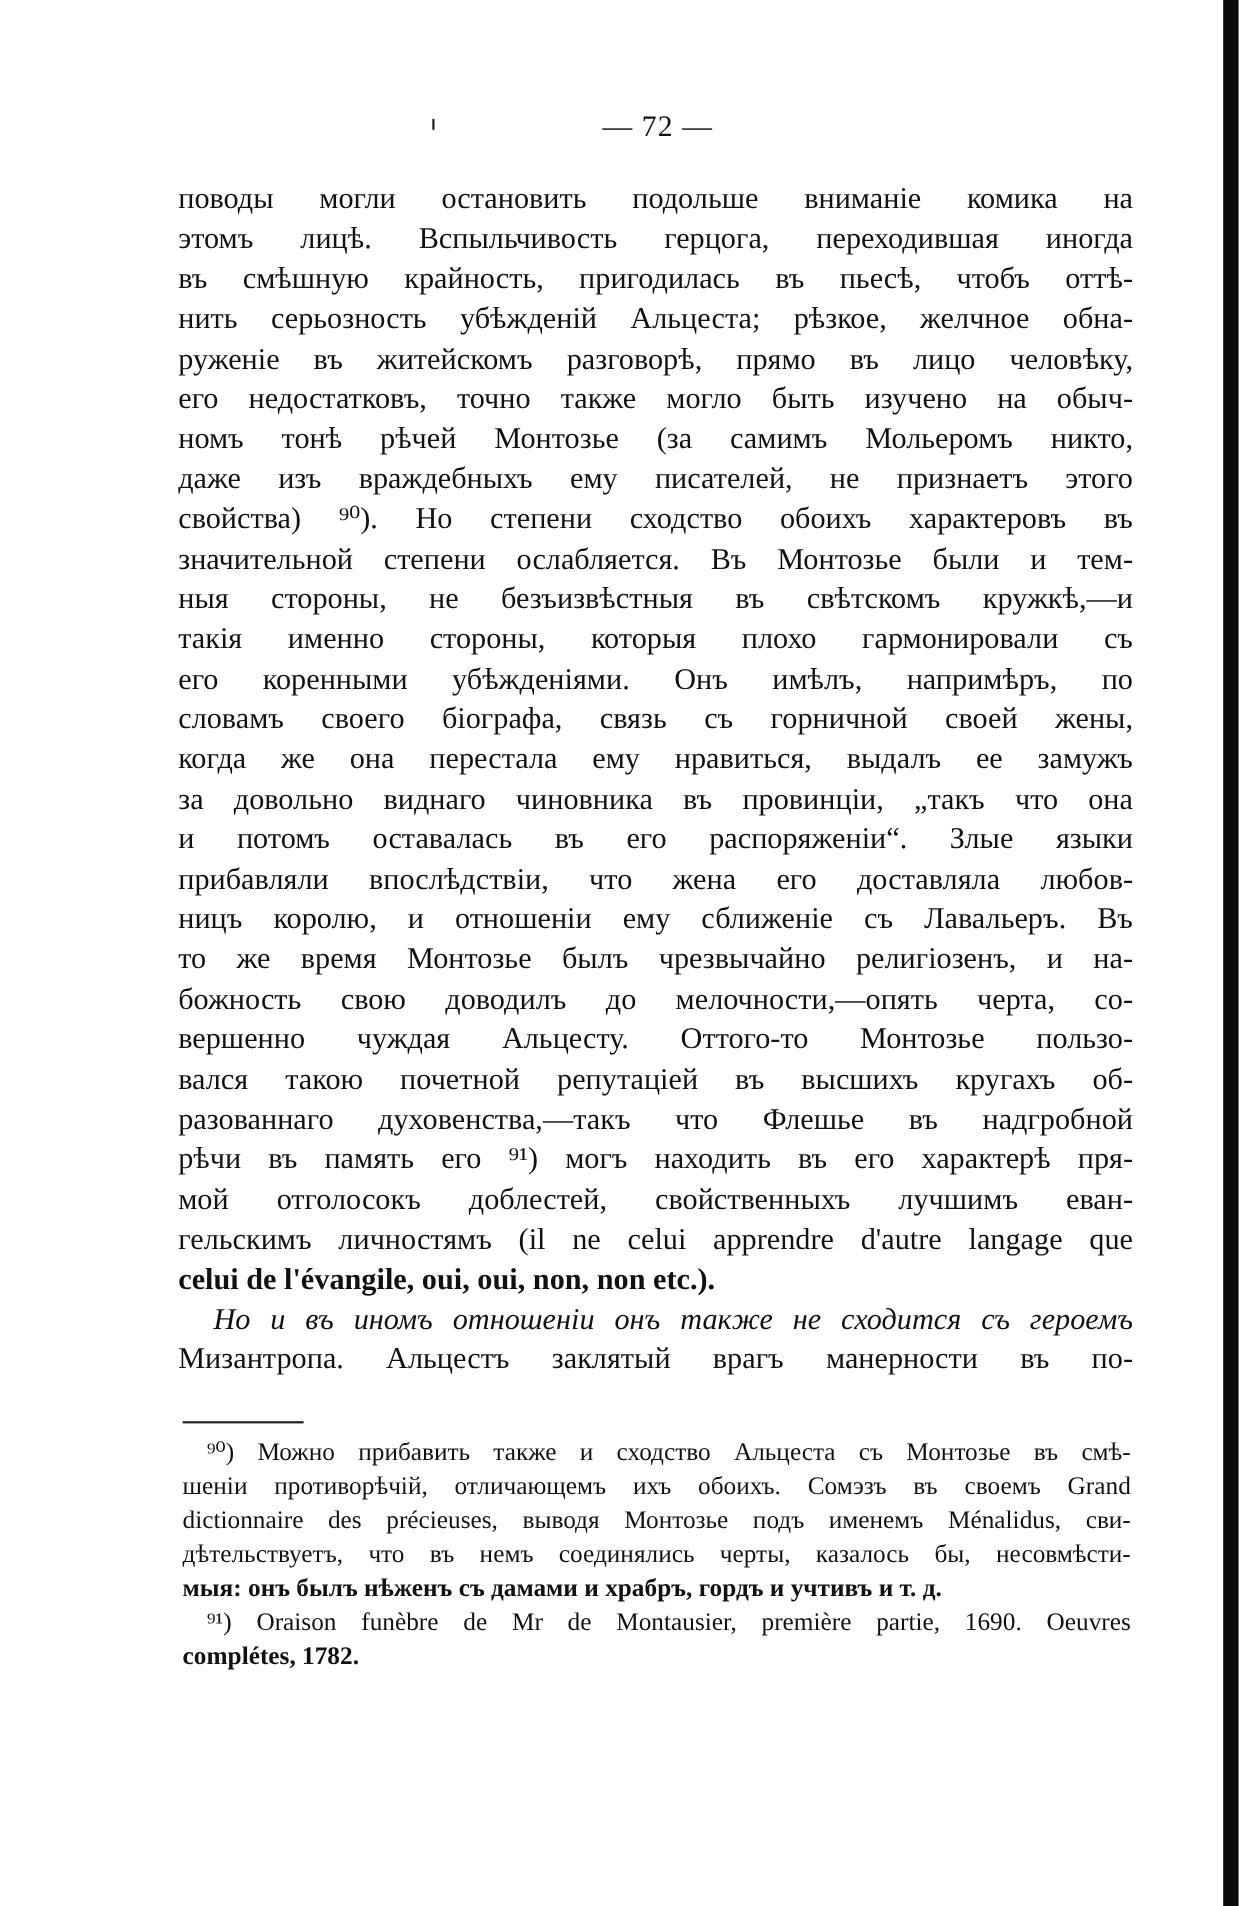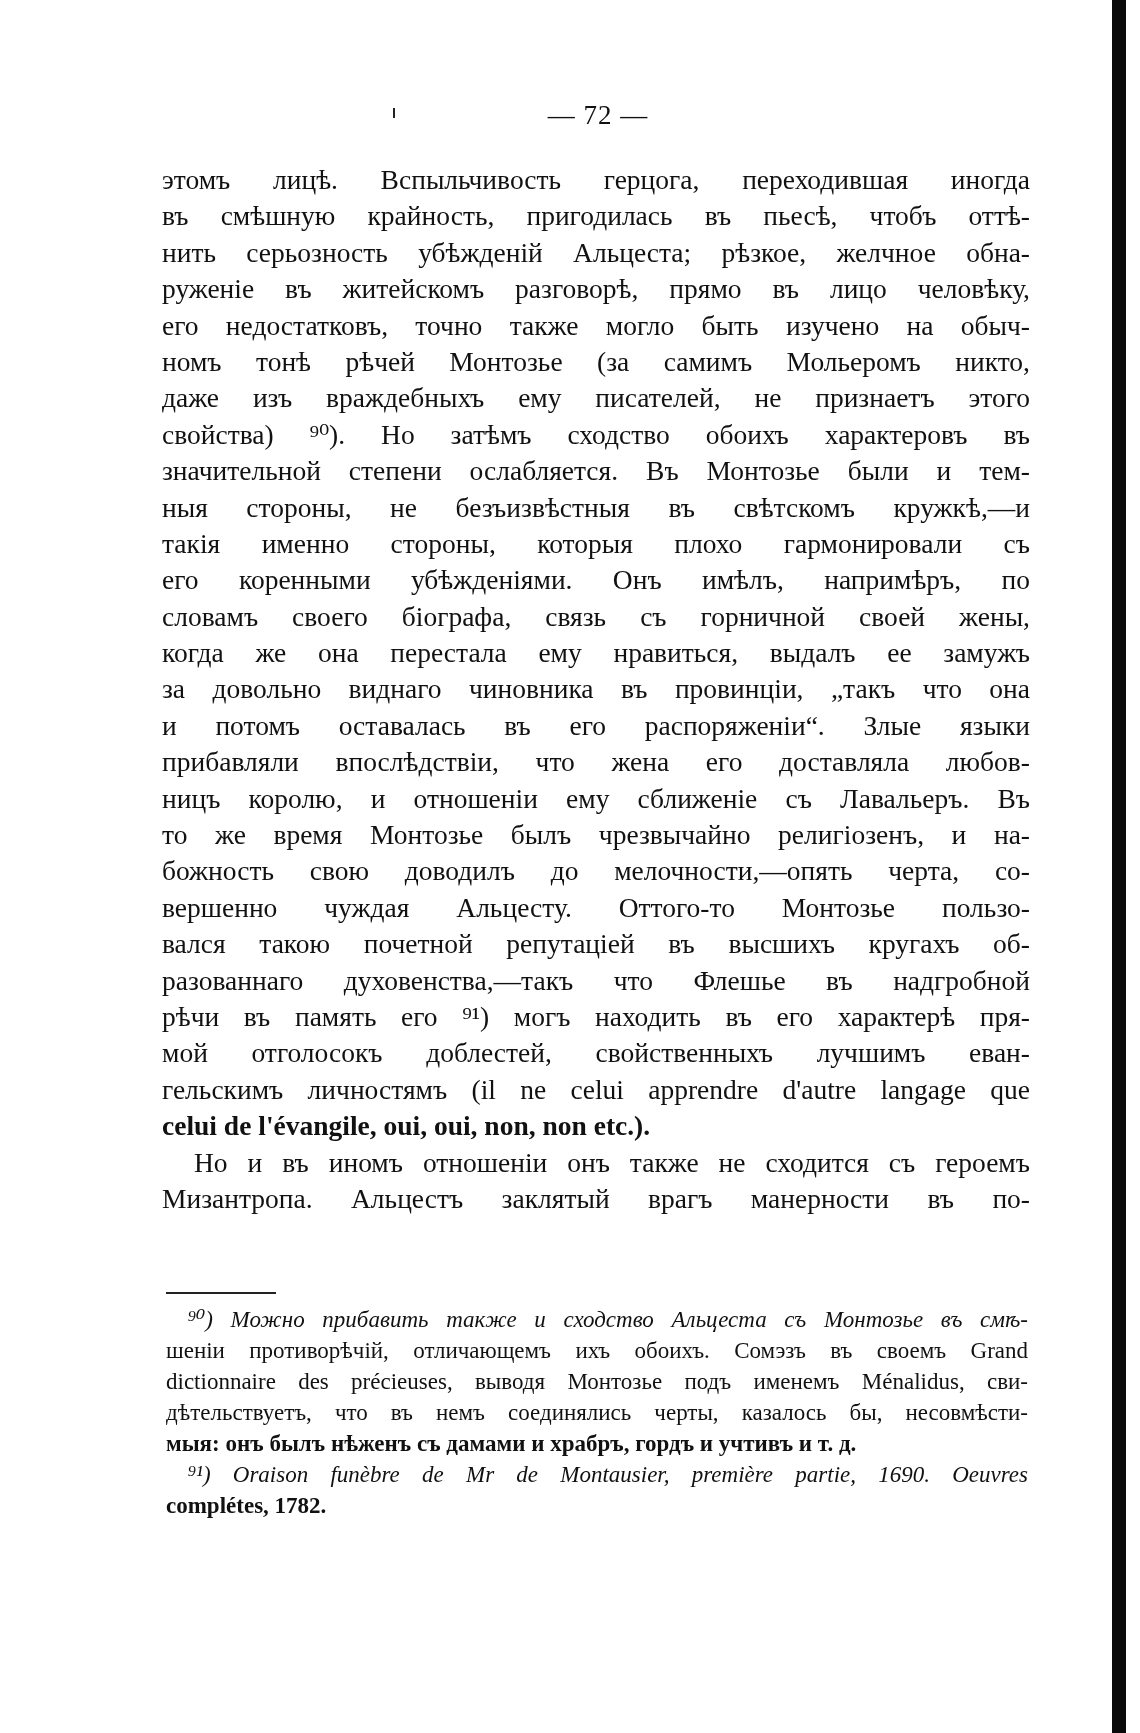--- a/index.html
+++ b/index.html
@@ -6,45 +6,46 @@
   body { width: 1140px; height: 1733px; position: relative; overflow: hidden;
          font-family: "Liberation Serif", "DejaVu Serif", serif; color: #111; }
   .page-number { position: absolute; top: 100px; left: 0; width: 1140px; text-align: center;
                  font-size: 27px; letter-spacing: 1px; margin-left: 28px; }
   .stray-mark { position: absolute; top: 108px; left: 393px; width: 2px; height: 10px; background: #222; }
   .scan-border { position: absolute; top: 0; right: 14px; width: 14px; height: 1733px; background: #0a0a0a; }
   .body-text { position: absolute; top: 162px; left: 162px; width: 868px; }
   .line { font-size: 27.5px; line-height: 36.4px; height: 36.4px; white-space: nowrap;
           text-align: justify; text-align-last: justify; font-stretch: condensed; }
   .line.last { text-align-last: left; font-weight: bold; }
-  .line.indent { padding-left: 32px; }
+  .line.indent { padding-left: 32px; font-style: italic; }
   .footnote-rule { position: absolute; top: 1292px; left: 166px; width: 110px; height: 2px; background: #222; }
   .footnotes { position: absolute; top: 1304px; left: 166px; width: 862px; }
   .fn-line { font-size: 23px; line-height: 31px; height: 31px; white-space: nowrap;
              text-align: justify; text-align-last: justify; }
   .fn-line.last { text-align-last: left; font-weight: bold; }
-  .fn-line.indent { padding-left: 22px; font-style: italic; }
+  .fn-line.indent { padding-left: 22px; }
 </style>
 </head>
 <body>
 
 <div>
   <div class="scan-border"></div>
   <div class="stray-mark"></div>
   <div class="page-number">— 72 —</div>
 
   <div class="body-text">
+    <div class="line">поводы могли остановить подольше вниманіе комика на</div>
     <div class="line">этомъ лицѣ. Вспыльчивость герцога, переходившая иногда</div>
     <div class="line">въ смѣшную крайность, пригодилась въ пьесѣ, чтобъ оттѣ-</div>
     <div class="line">нить серьозность убѣжденій Альцеста; рѣзкое, желчное обна-</div>
     <div class="line">руженіе въ житейскомъ разговорѣ, прямо въ лицо человѣку,</div>
     <div class="line">его недостатковъ, точно также могло быть изучено на обыч-</div>
     <div class="line">номъ тонѣ рѣчей Монтозье (за самимъ Мольеромъ никто,</div>
     <div class="line">даже изъ враждебныхъ ему писателей, не признаетъ этого</div>
-    <div class="line">свойства) ⁹⁰). Но затѣмъ сходство обоихъ характеровъ въ</div>
+    <div class="line">свойства) ⁹⁰). Но степени сходство обоихъ характеровъ въ</div>
     <div class="line">значительной степени ослабляется. Въ Монтозье были и тем-</div>
     <div class="line">ныя стороны, не безъизвѣстныя въ свѣтскомъ кружкѣ,—и</div>
     <div class="line">такія именно стороны, которыя плохо гармонировали съ</div>
     <div class="line">его коренными убѣжденіями. Онъ имѣлъ, напримѣръ, по</div>
     <div class="line">словамъ своего біографа, связь съ горничной своей жены,</div>
     <div class="line">когда же она перестала ему нравиться, выдалъ ее замужъ</div>
     <div class="line">за довольно виднаго чиновника въ провинціи, „такъ что она</div>
     <div class="line">и потомъ оставалась въ его распоряженіи“. Злые языки</div>
     <div class="line">прибавляли впослѣдствіи, что жена его доставляла любов-</div>
     <div class="line">ницъ королю, и отношеніи ему сближеніе съ Лавальеръ. Въ</div>

